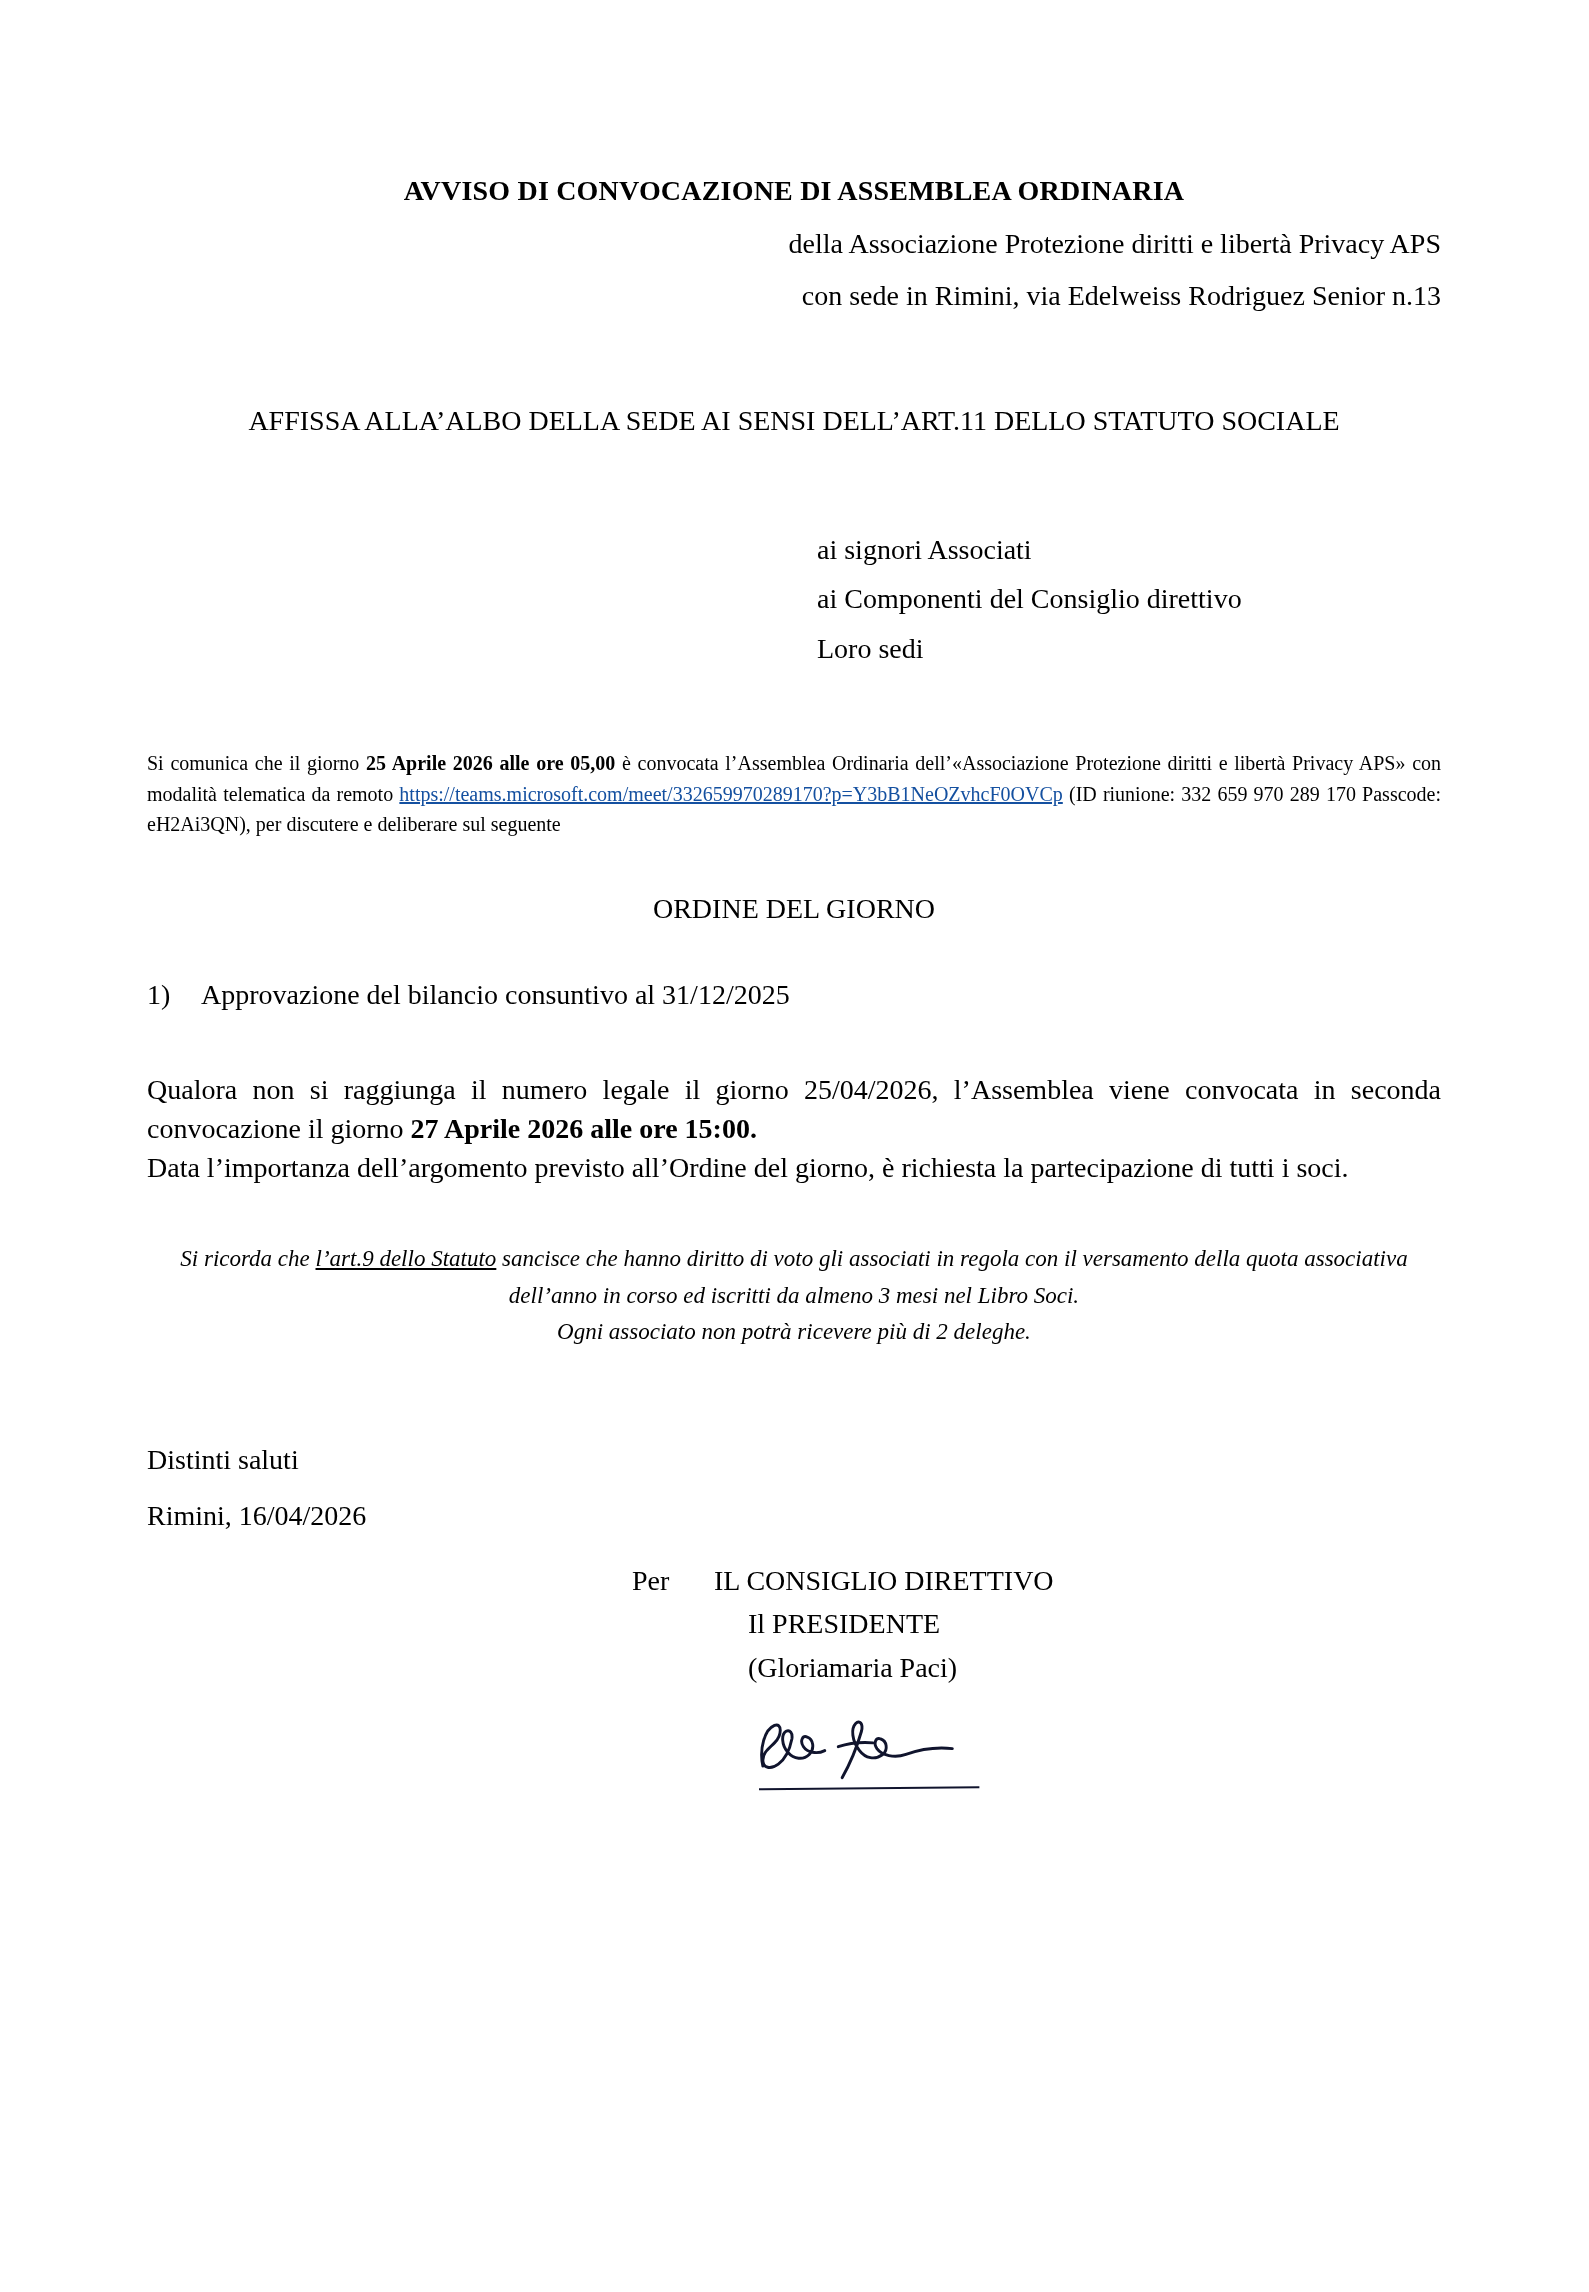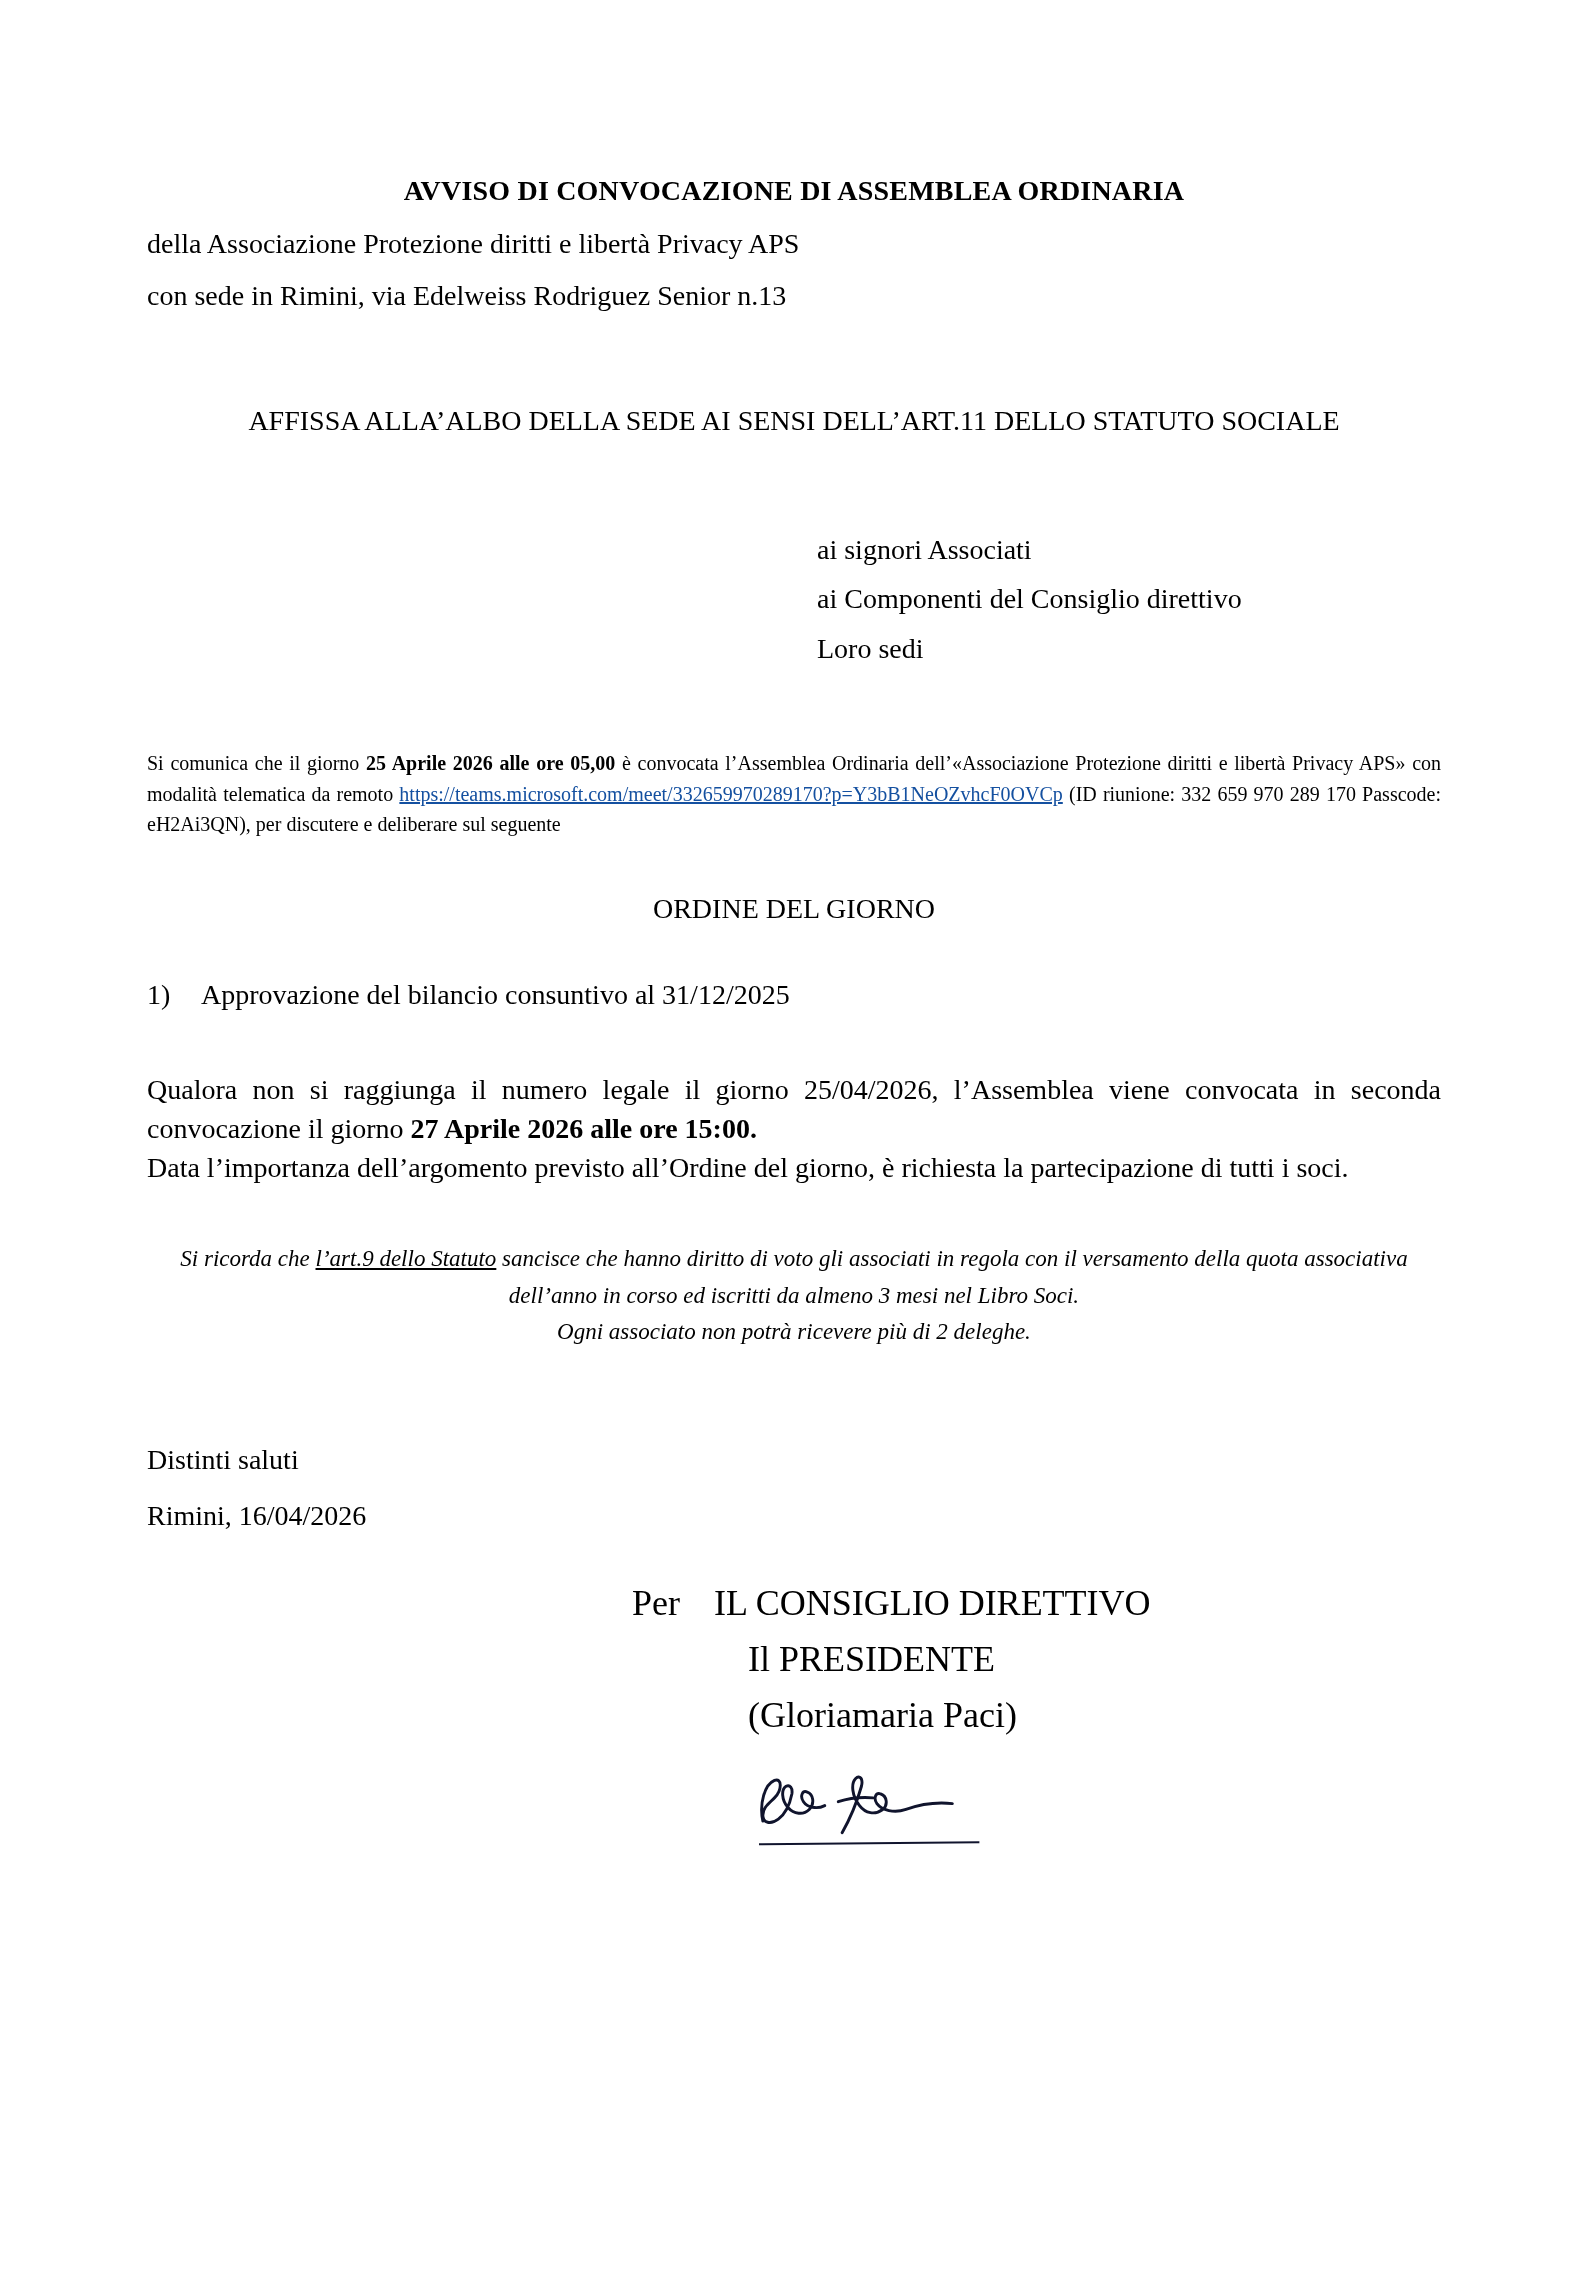--- a/index.html
+++ b/index.html
@@ -31,21 +31,21 @@
 
   .title {
     font-size: 28px;
     font-weight: bold;
     text-align: center;
     letter-spacing: 0.2px;
     margin: 0 0 21.3px 0;
   }
   .sub {
     font-size: 28px;
-    text-align: left;
+    text-align: right;
     margin: 0 0 19.4px 0;
   }
   .sub.last { margin-bottom: 0; }
 
   .affissa {
     font-size: 28px;
     text-align: center;
     margin: 93px 0 0 0;
   }
 
@@ -100,22 +100,22 @@
   .note u { text-decoration: underline; }
 
   .closing {
     font-size: 28px;
     line-height: 1.5;
     margin: 89px 0 0 0;
   }
   .closing div { margin-bottom: 13.6px; }
 
   .signature-block {
-    font-size: 36px;
-    margin: 39px 0 0 0;
+    font-size: 28px;
+    margin: 22px 0 0 0;
     padding-left: 485px;
     line-height: 1.55;
   }
   .signature-block .per { display: inline-block; width: 82px; }
   .sig-line2 { padding-left: 116px; }
   .sig-line3 { padding-left: 116px; }
 
   .signature-img {
     margin: 21.3px 0 0 0;
     padding-left: 602px;

